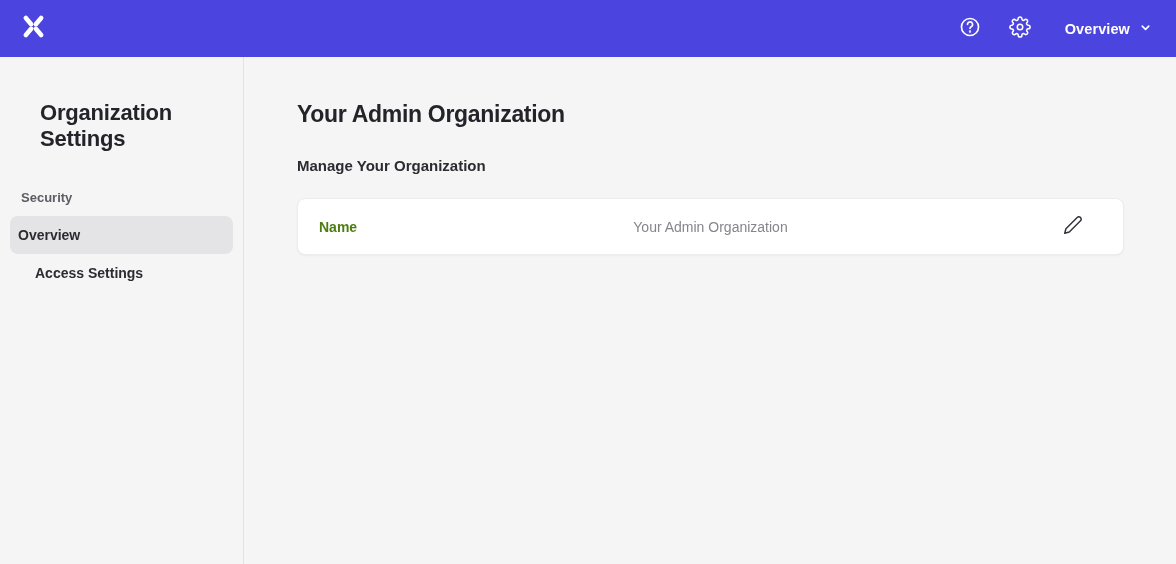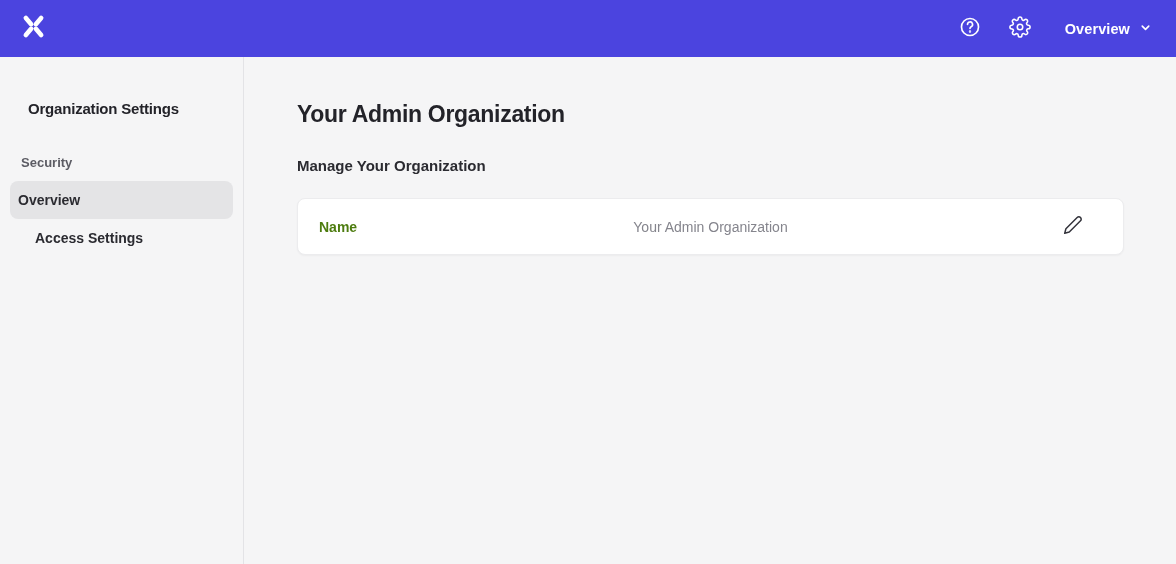--- a/index.html
+++ b/index.html
@@ -45,25 +45,25 @@
 
   
   .sidebar {
     width: 244px;
     flex: 0 0 244px;
     border-right: 1px solid #e3e3e6;
     padding-top: 43px;
     background: #f5f5f6;
   }
   .sidebar-title {
-    font-size: 15px;
+    font-size: 22px;
     font-weight: 700;
     color: #232329;
     letter-spacing: -0.2px;
-    margin-left: 28px;
+    margin-left: 40px;
   }
   .sidebar-section-label {
     margin: 38px 0 11px 21px;
     font-size: 13px;
     font-weight: 600;
     color: #5c5c64;
   }
   .sidebar-nav { margin: 0 10px; }
   .side-item {
     height: 38px;

